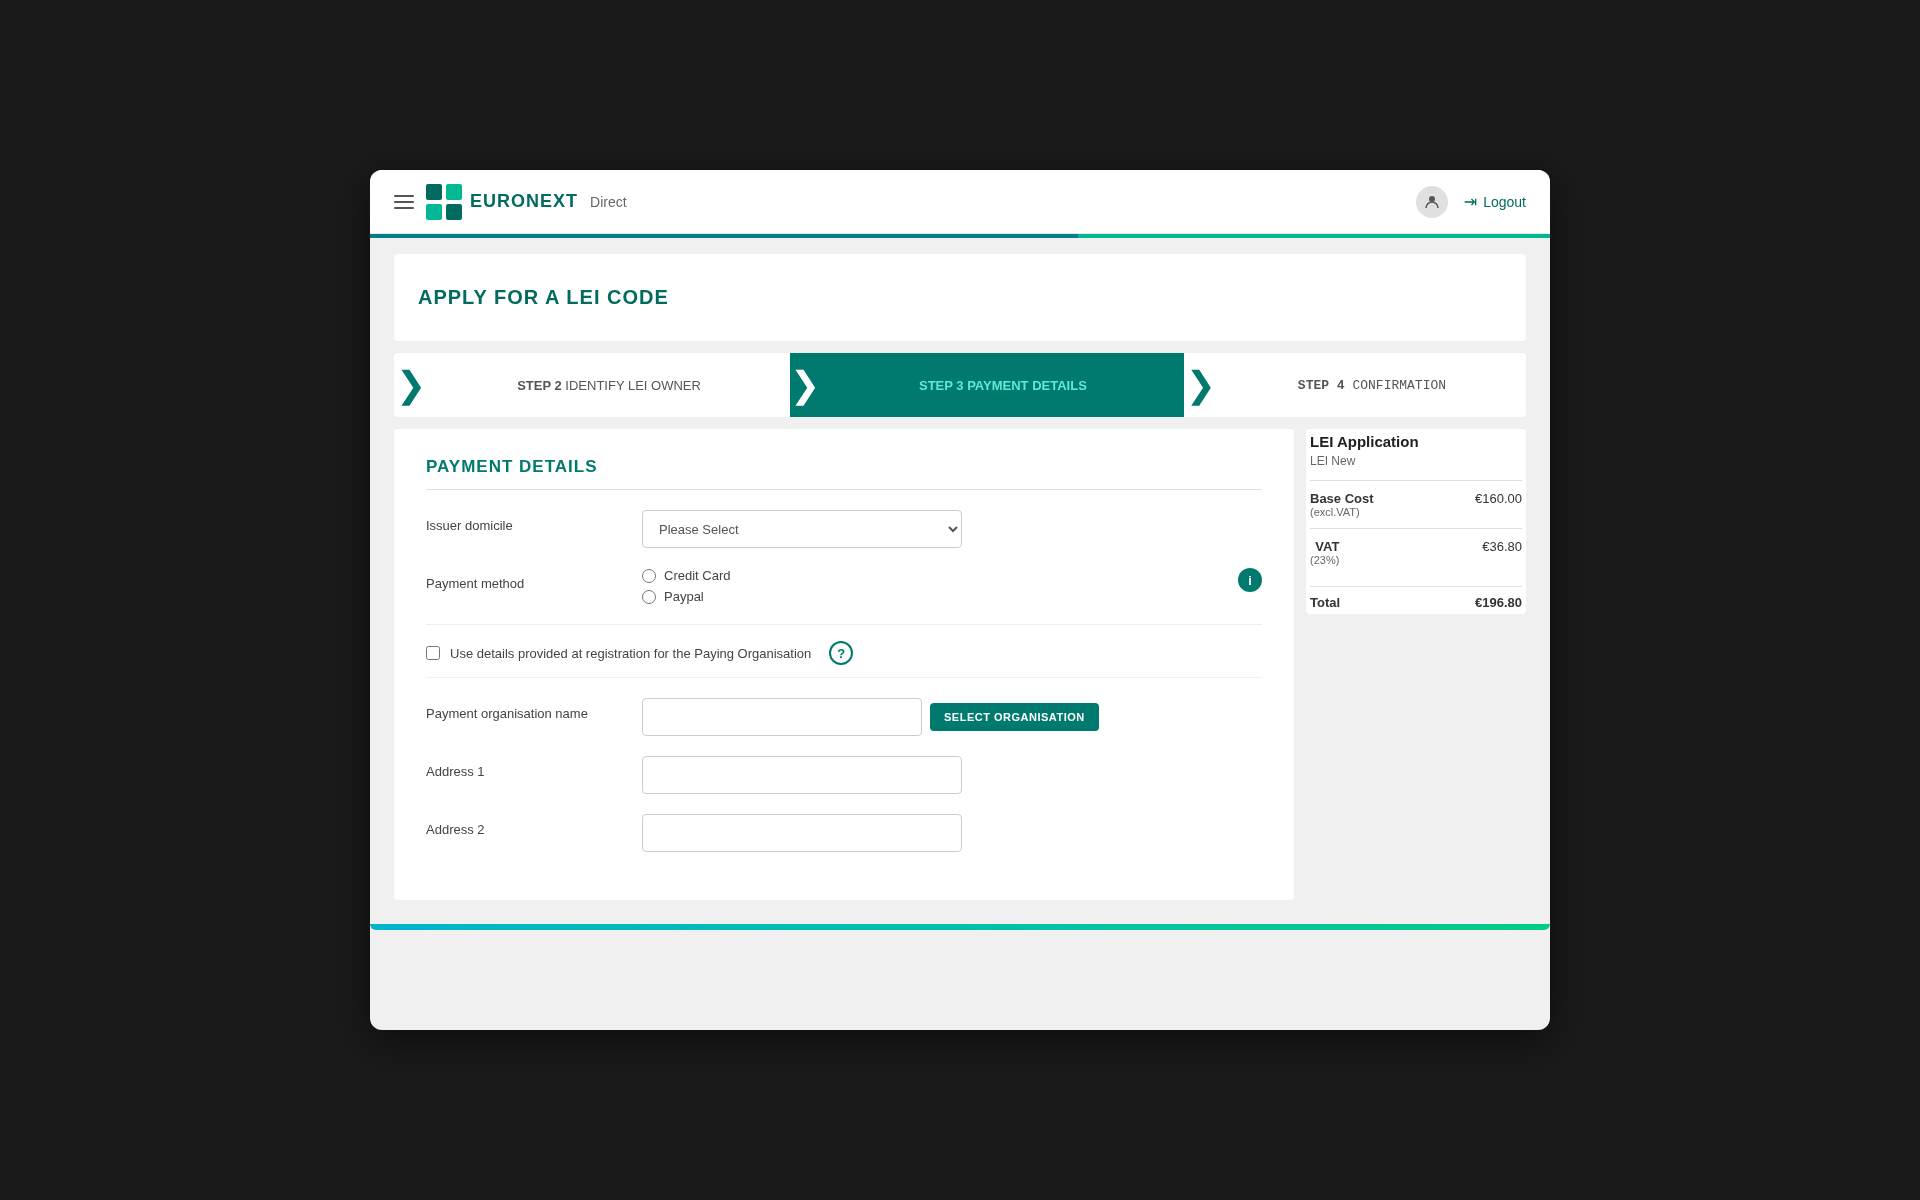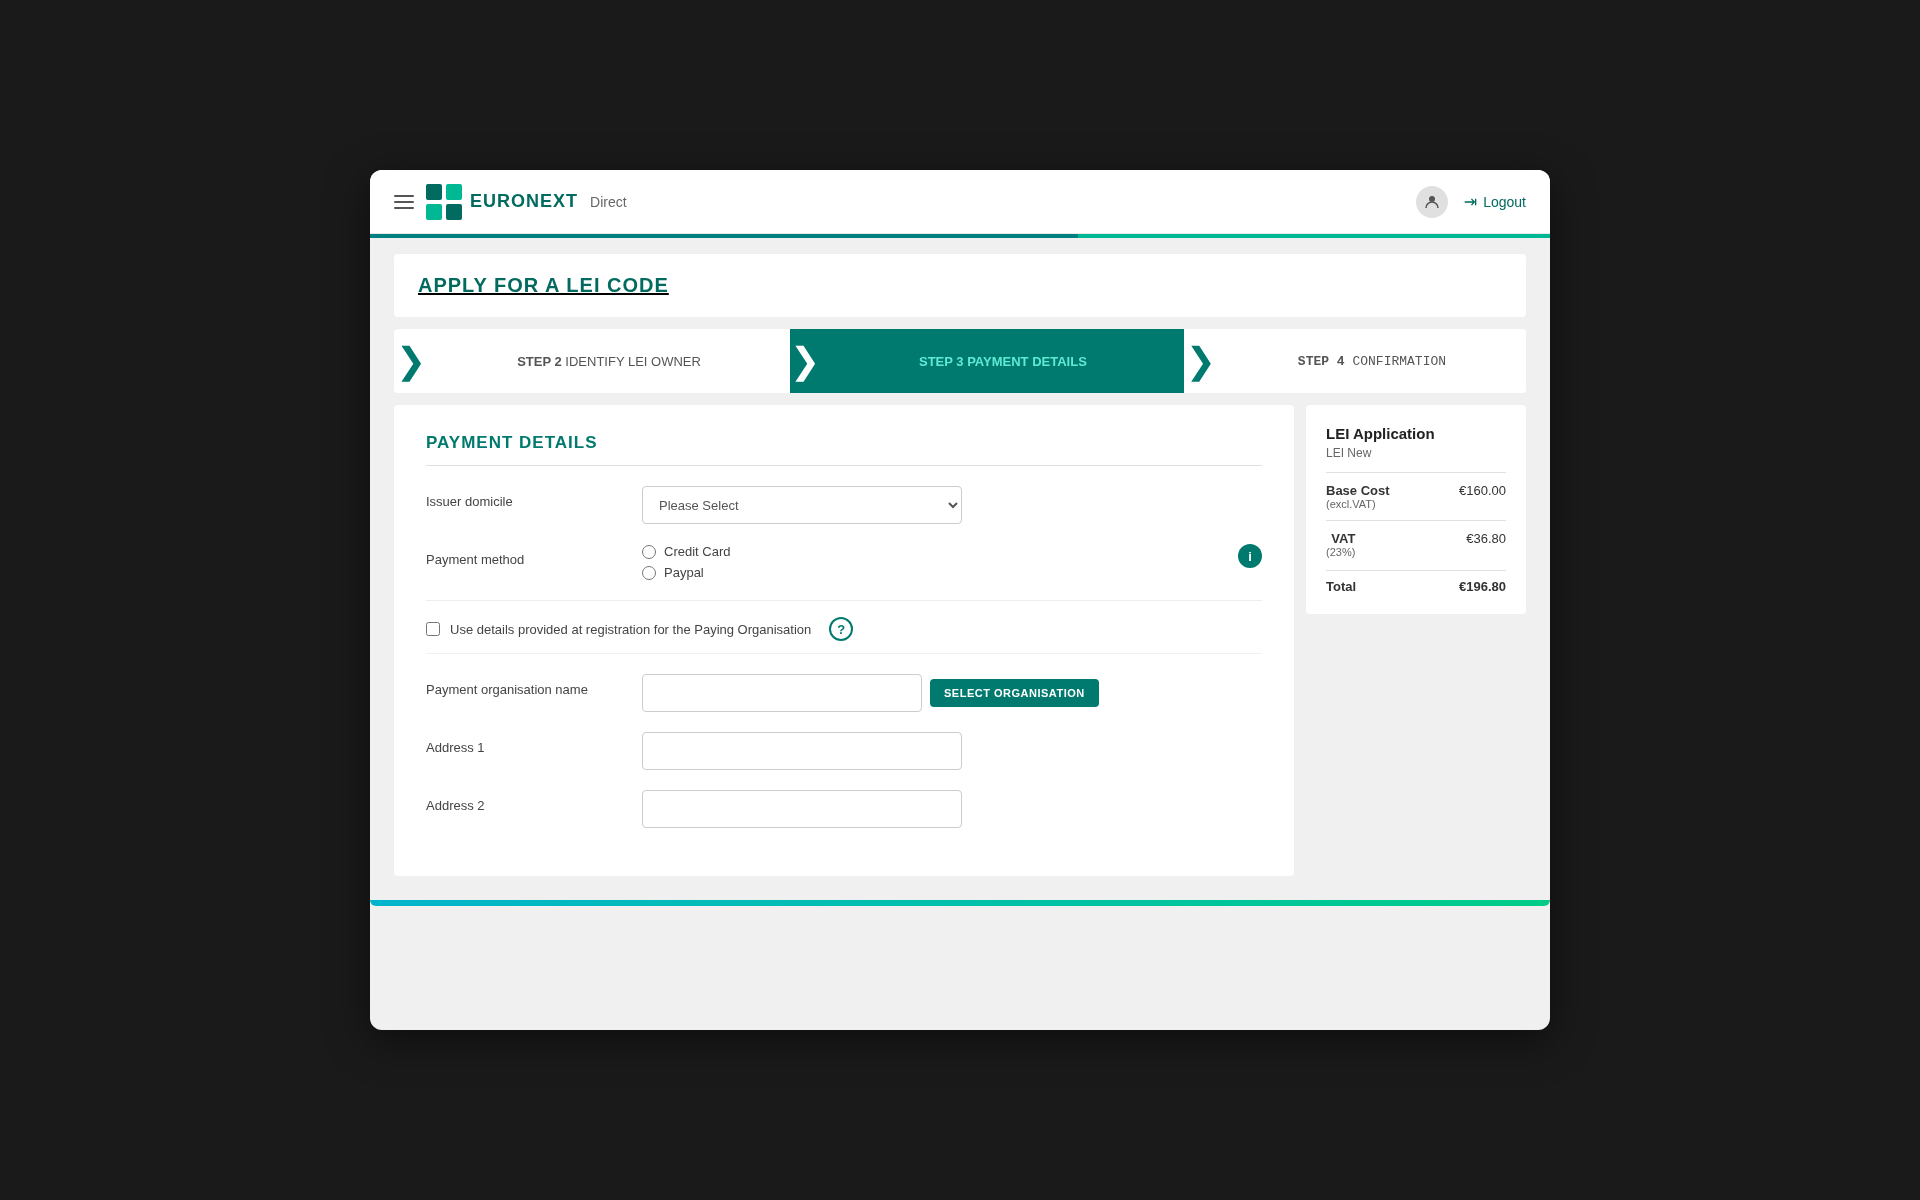--- a/index.html
+++ b/index.html
@@ -104,23 +104,22 @@
       height: 4px;
       background: linear-gradient(to right, #008080 60%, #00b894 60%);
       width: 100%;
     }
     .main-content {
       padding: 0 24px 24px;
     }
     .page-header {
       background: #fff;
       margin: 16px 0 12px;
-      padding: 20px 24px;
-      border-radius: 4px;
-      text-decoration: underline;
+      padding: 32px 24px;
+      border-radius: 4px;
     }
     .page-title {
       font-size: 20px;
       font-weight: 700;
       color: #006b5e;
       letter-spacing: 1px;
       text-transform: uppercase;
     }
     .steps-container {
       background: #fff;
@@ -291,21 +290,21 @@
       font-size: 11px;
       font-weight: 700;
       text-transform: uppercase;
       cursor: pointer;
       white-space: nowrap;
       letter-spacing: 0.5px;
     }
     .sidebar-card {
       background: #fff;
       border-radius: 4px;
-      padding: 20px;
+      padding: 4px;
       width: 220px;
       min-width: 220px;
       height: fit-content;
     }
     .sidebar-app-title {
       font-size: 15px;
       font-weight: 700;
       color: #222;
       margin-bottom: 4px;
     }
@@ -336,21 +335,21 @@
       color: #666;
     }
     .cost-value {
       font-size: 13px;
       color: #333;
     }
     .total-row {
       display: flex;
       justify-content: space-between;
       align-items: baseline;
-      margin-top: 12px;
+      margin-top: 20px;
       padding-top: 8px;
       border-top: 1px solid #e0e0e0;
     }
     .total-label {
       font-size: 13px;
       font-weight: 600;
       color: #333;
     }
     .total-value {
       font-size: 13px;

